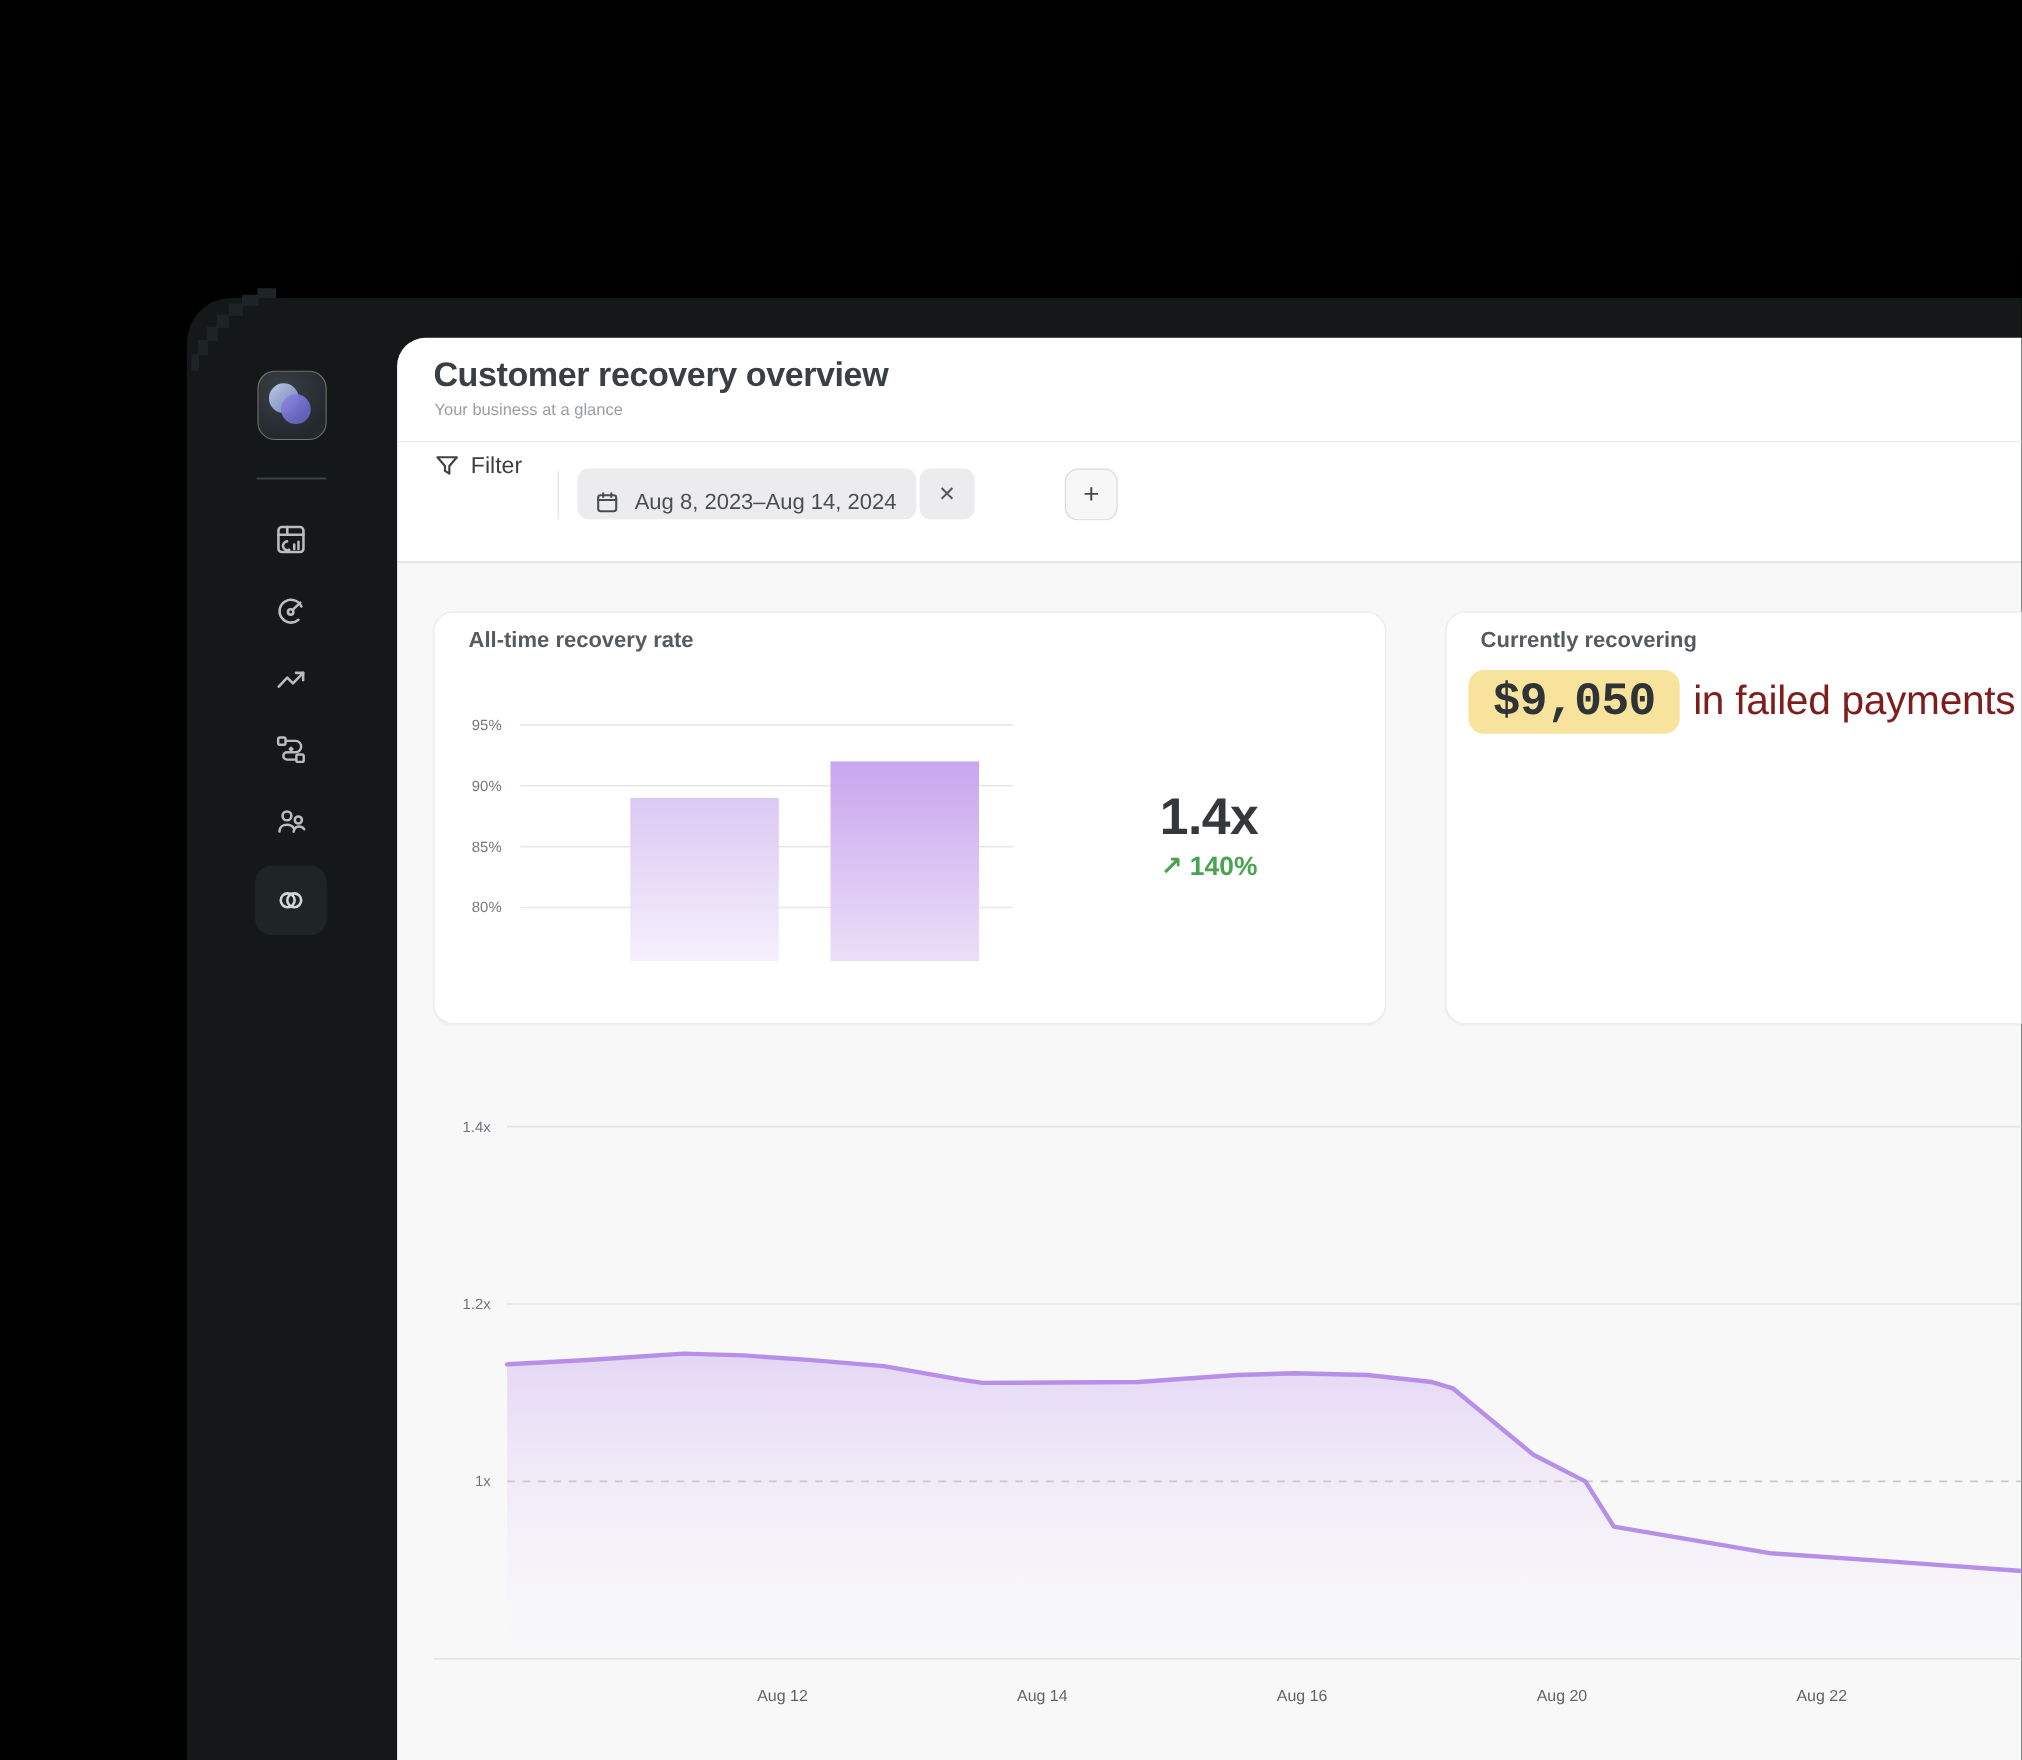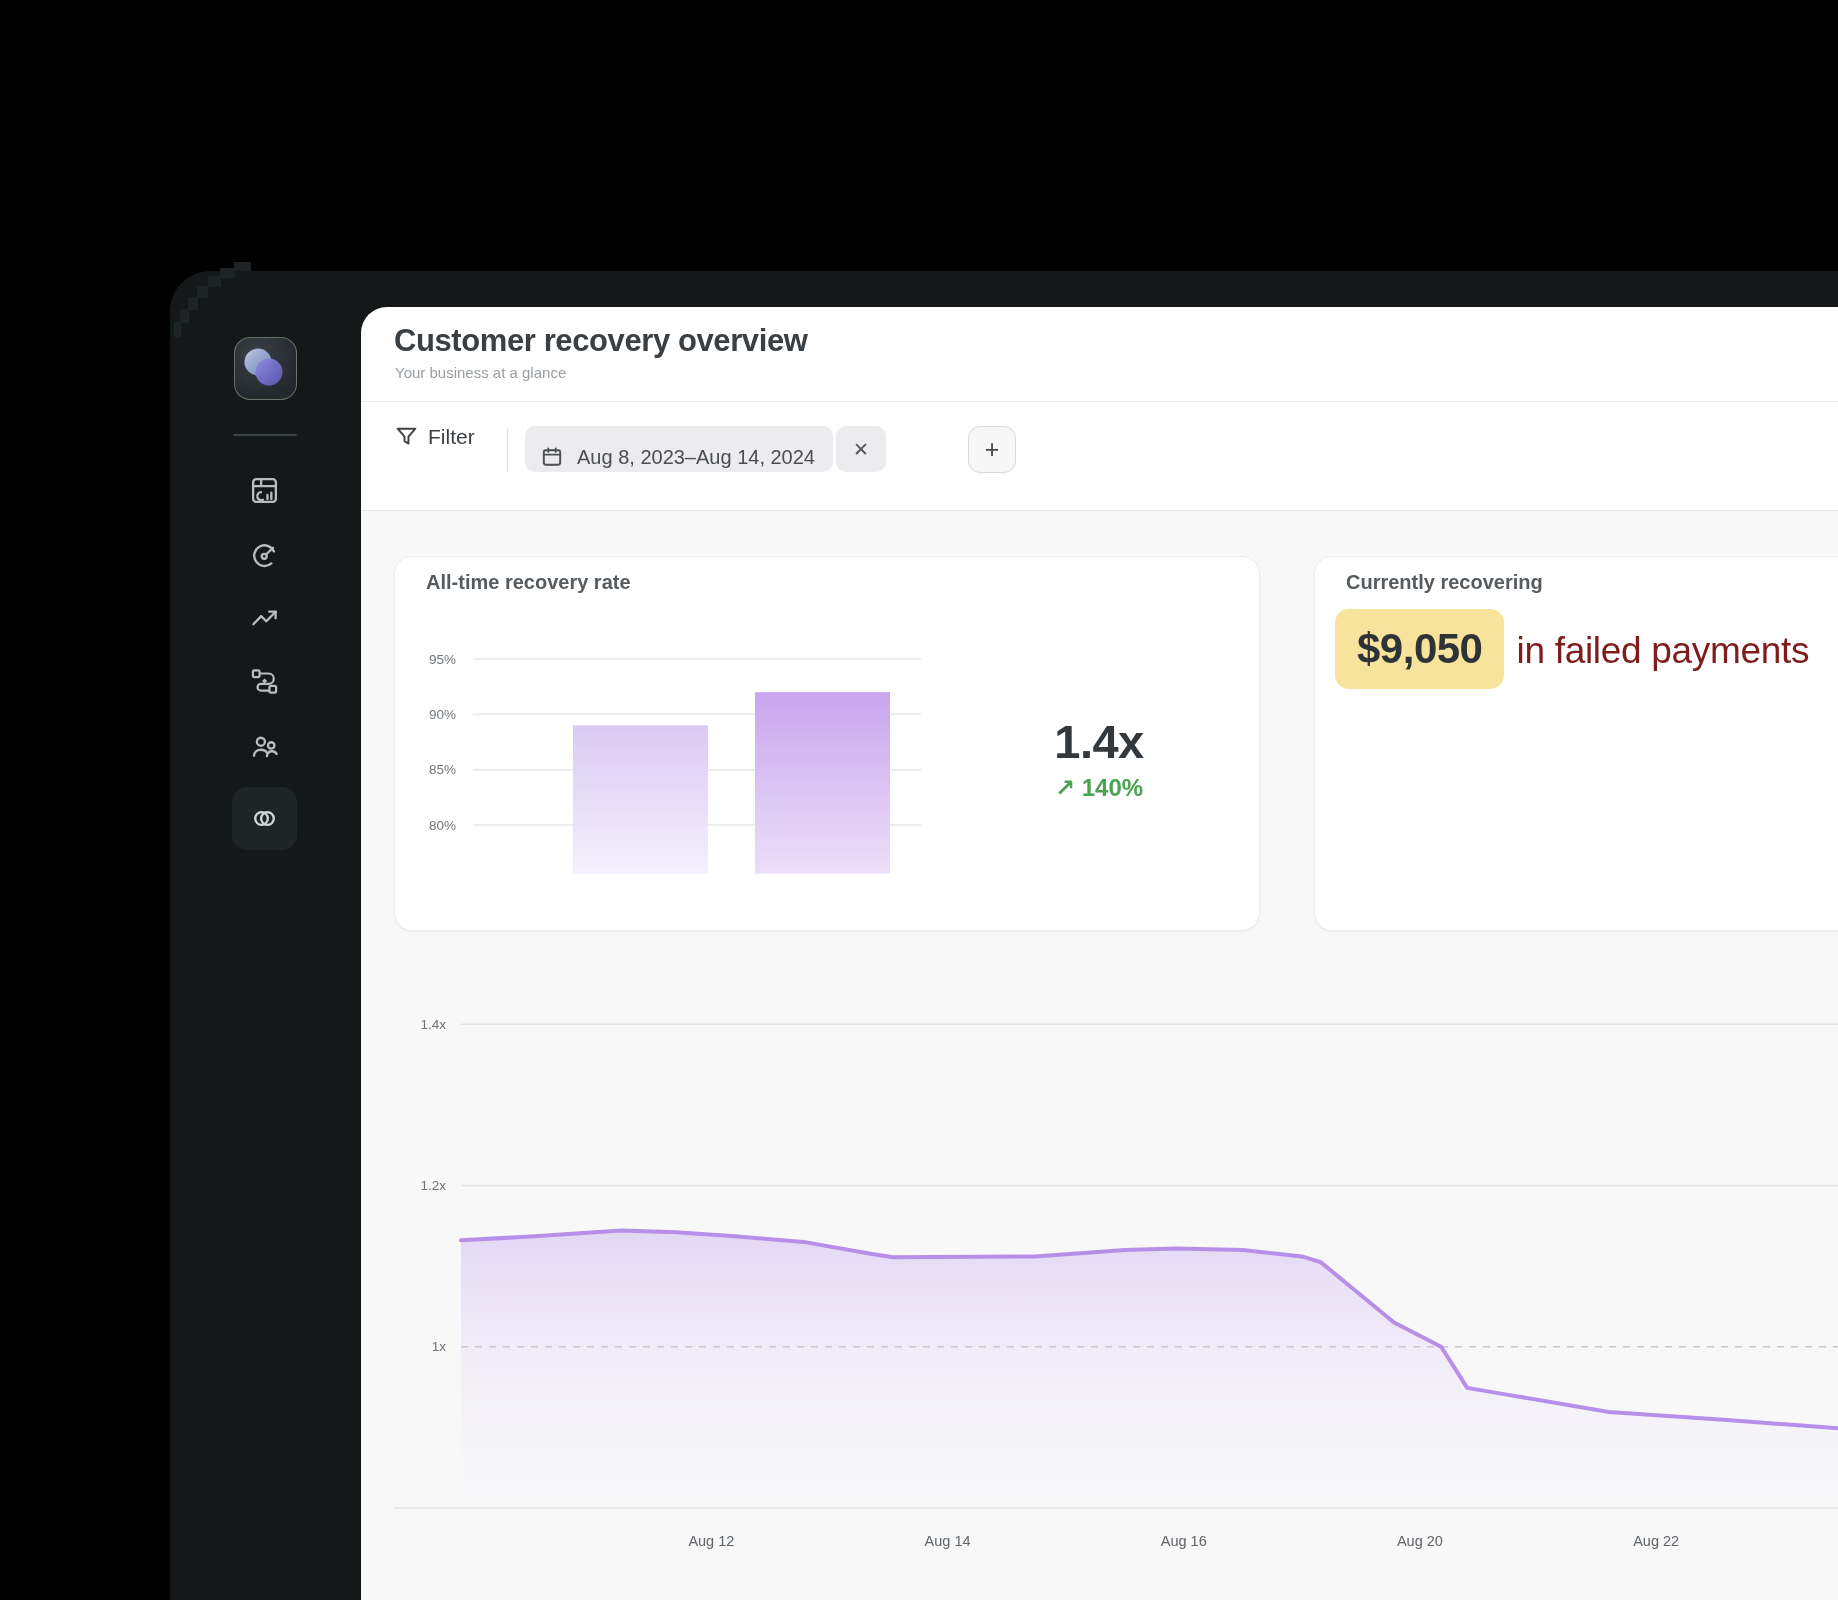--- a/index.html
+++ b/index.html
@@ -16,42 +16,42 @@
   .side-divider{left:233px;top:434px;width:64px;height:2px;background:#3a4144;border-radius:1px;}
   .side-item{width:44px;height:44px;display:flex;align-items:center;justify-content:center;cursor:pointer;}
   .side-active{left:232px;top:787px;width:65px;height:63px;border-radius:15px;background:#1f2527;
                display:flex;align-items:center;justify-content:center;cursor:pointer;}
   
   .panel-top{left:361px;top:307px;width:1477px;height:203px;background:#ffffff;border-top-left-radius:26px;}
   .page-title{left:394px;top:323px;font-size:31px;font-weight:600;color:#3a3f43;letter-spacing:-0.4px;}
   .page-subtitle{left:395px;top:364px;font-size:15px;color:#999ea2;}
   .divider{height:1px;background:#eaeaec;}
   
-  .filter-btn{left:394px;top:424px;display:flex;align-items:center;gap:9px;cursor:pointer;text-align:center;}
+  .filter-btn{left:394px;top:411px;display:flex;align-items:center;gap:9px;cursor:pointer;text-align:center;}
   .filter-label{font-size:21px;font-weight:500;color:#3a3f42;}
   .vdiv{left:507px;top:428px;width:1px;height:44px;background:#dedfe0;}
   .chip{left:525px;top:426px;height:46px;display:flex;gap:3px;cursor:pointer;}
   .chip-main{display:flex;align-items:center;gap:13px;background:#ececee;border-radius:10px;padding:16px 18px 0 15px;}
   .chip-text{font-size:20px;color:#4a4e51;}
   .chip-close{width:50px;background:#ececee;border-radius:10px;display:flex;align-items:center;justify-content:center;
               font-size:19px;color:#54585b;cursor:pointer;}
   .add-btn{left:968px;top:426px;width:48px;height:47px;background:#f7f7f7;border:1.5px solid #d9d9db;border-radius:12px;
            box-sizing:border-box;display:flex;align-items:center;justify-content:center;font-size:25px;color:#45494c;cursor:pointer;}
   
   .content-bg{left:361px;top:511px;width:1477px;height:1089px;background:#f8f8f9;}
   .card{background:#ffffff;border:1px solid #ebebed;border-radius:18px;box-sizing:border-box;
         box-shadow:0 1px 2px rgba(0,0,0,0.04);}
   .card1{left:394px;top:556px;width:866px;height:375px;}
   .card2{left:1314px;top:556px;width:560px;height:375px;}
   .card-title{position:absolute;left:31px;top:14px;font-size:20px;font-weight:700;color:#565b5f;}
   .stat{position:absolute;left:606px;top:160px;width:196px;text-align:center;}
   .stat-value{font-size:47px;line-height:50px;font-weight:600;color:#33383c;letter-spacing:-0.5px;}
   .stat-change{margin-top:5px;font-size:24px;line-height:32px;font-weight:700;color:#4aa351;}
   .amount-row{position:absolute;left:20px;top:52px;display:flex;align-items:baseline;gap:12px;white-space:nowrap;}
-  .amount-pill{background:#f8e39c;border-radius:14px;padding:16px 22px;font-size:42px;font-weight:600;color:#2e3337;letter-spacing:-0.5px;}
+  .amount-pill{background:#f8e39c;border-radius:14px;padding:5px 22px;font-size:42px;font-weight:600;color:#2e3337;letter-spacing:-0.5px;font-family:Liberation Mono, monospace;}
   .amount-suffix{font-size:37px;font-weight:500;color:#7f1d1d;letter-spacing:-0.3px;}
   svg text{font-family:"Liberation Sans","DejaVu Sans",sans-serif;}
 </style>
 </head>
 <body>
 
 <div class="screen">
 
   <div class="abs window"></div>
 

